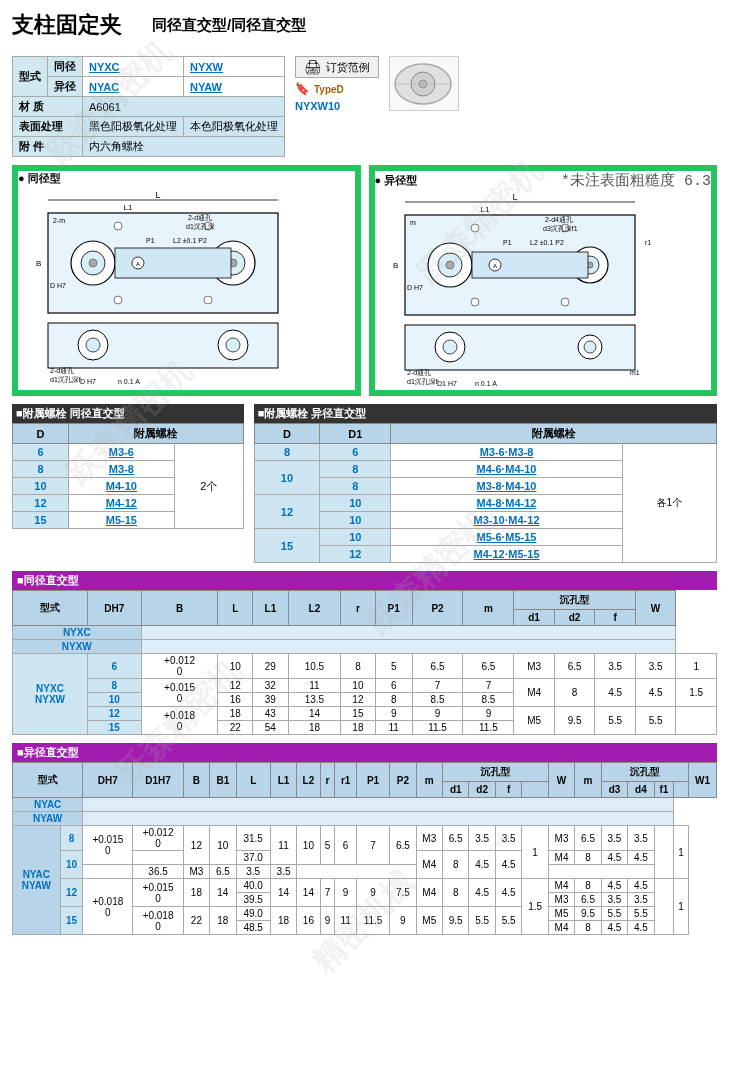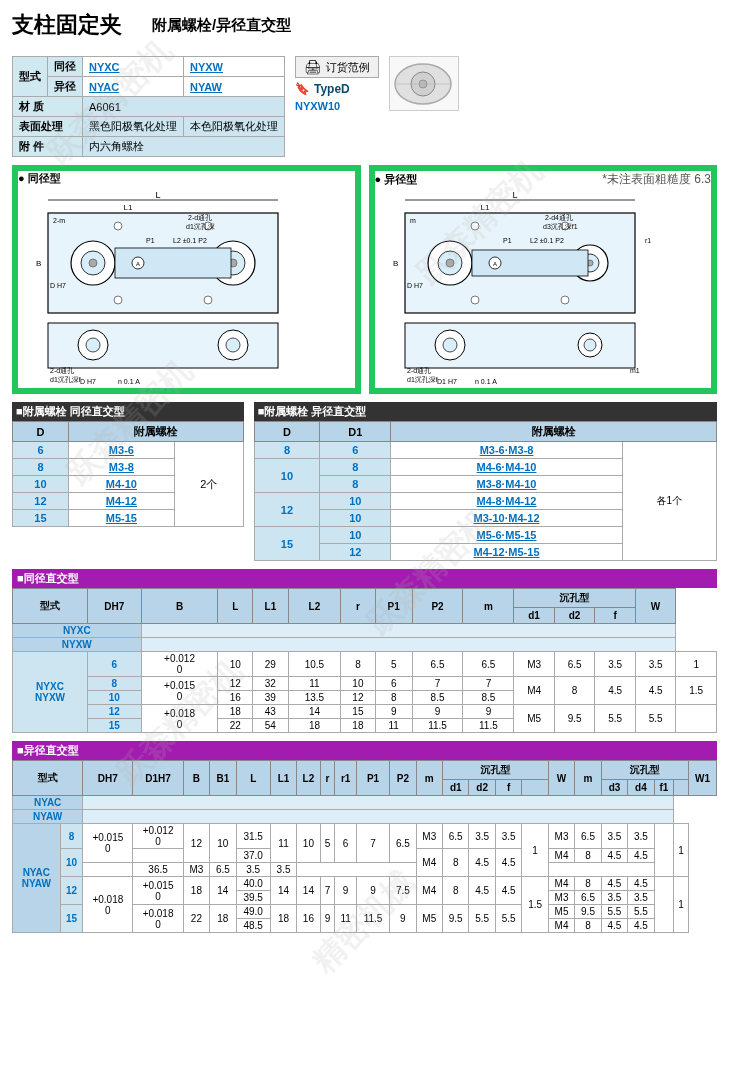--- a/index.html
+++ b/index.html
@@ -85,23 +85,23 @@
       border: 1px solid #aaa;
       padding: 2px 8px;
       background: #f0f0f0;
       display: flex;
       align-items: center;
       gap: 4px;
       cursor: pointer;
       font-size: 11px;
     }
     .typed-label {
-      color: #0c4a6e;
-      font-weight: bold;
-      font-size: 12px;
+      color: #a16207;
+      font-weight: bold;
+      font-size: 10px;
     }
     .type-value {
       color: #0070c0;
       font-weight: bold;
     }
     .product-img {
       width: 70px;
       height: 55px;
       border: 1px solid #ccc;
       background: #f8f8f8;
@@ -226,21 +226,21 @@
 <div class="watermark" style="top:200px;left:400px;font-size:32px;">跃森精密机</div>
 <div class="watermark" style="top:400px;left:50px;font-size:32px;">跃森精密机</div>
 <div class="watermark" style="top:550px;left:350px;font-size:32px;">跃森精密机</div>
 <div class="watermark" style="top:700px;left:100px;font-size:32px;">跃森精密机</div>
 <div class="watermark" style="top:900px;left:300px;font-size:32px;">精密机械</div>
 
 <div class="page">
 
   <div class="header-row">
     <span class="page-title">支柱固定夹</span>
-    <span class="page-subtitle">附属螺栓/异径直交型</span>
+    <span class="page-subtitle">同径直交型/同径直交型</span>
   </div>
 
   <div class="info-section">
     <table class="info-table">
       <tbody>
           <tr>
         <td class="label-cell" rowspan="2">型式</td>
         <td class="label-cell">同径</td>
         <td class="value-blue">NYXC</td>
         <td class="value-blue">NYXW</td>
@@ -343,21 +343,21 @@
 
         <text x="100" y="196" font-size="7">n 0.1 A</text>
 
         <text x="35" y="35" font-size="7">2-m</text>
       </svg>
     </div>
 
     <div class="diagram-box">
       <div style="display:flex;justify-content:space-between;align-items:center;">
         <span style="font-weight:bold;font-size:11px;">● 异径型</span>
-        <span style="font-size:12px;color:#555;">*未注表面粗糙度 6.3</span>
+        <span style="font-size:15px;color:#555;font-family:Liberation Mono, monospace;">*未注表面粗糙度 6.3</span>
       </div>
       <svg width="330" height="200" viewBox="0 0 330 200" style="display:block;">
 
         <line x1="30" y1="12" x2="260" y2="12" stroke="#000" stroke-width="0.8"></line>
         <text x="140" y="10" font-size="9" text-anchor="middle">L</text>
         <text x="110" y="22" font-size="8" text-anchor="middle">L1</text>
 
         <rect x="30" y="25" width="230" height="100" fill="#e8f4fb" stroke="#000" stroke-width="1.2"></rect>
 
         <circle cx="75" cy="75" r="22" fill="#fff" stroke="#000" stroke-width="1.2"></circle>

